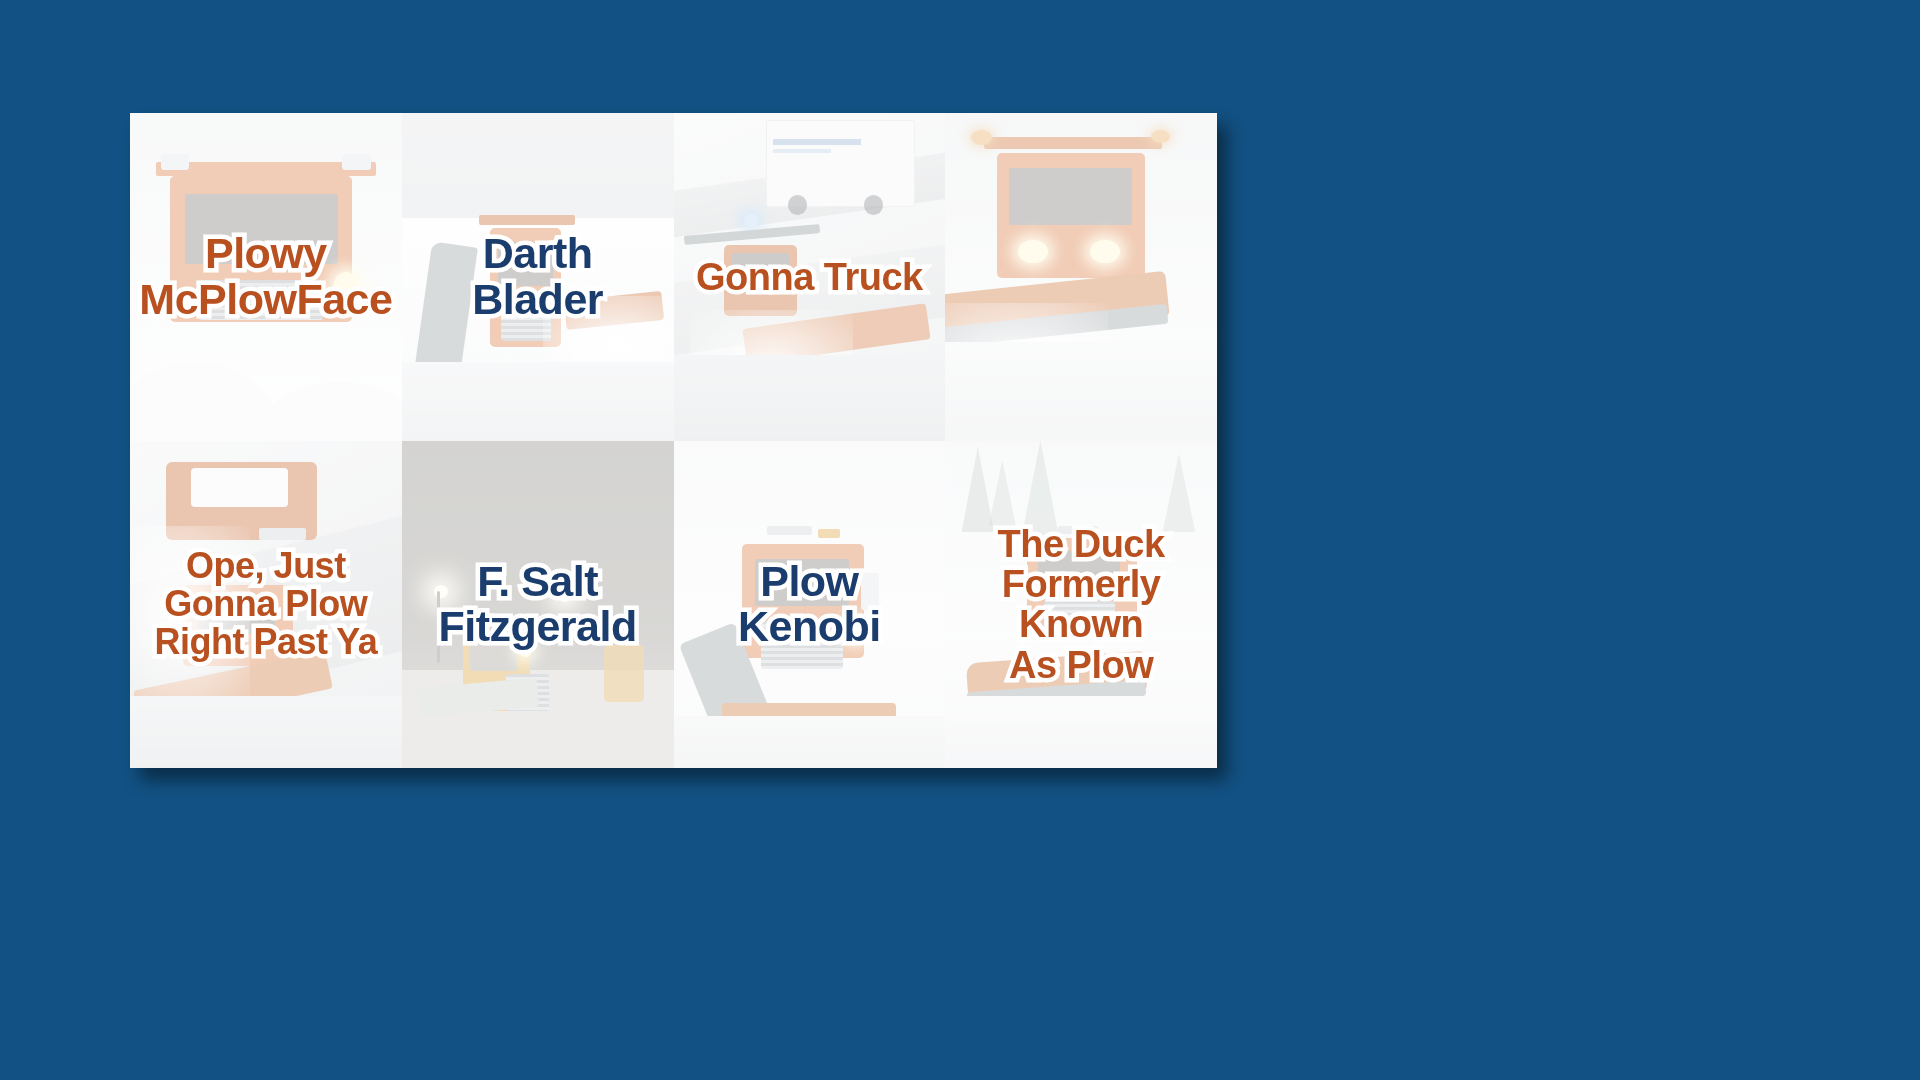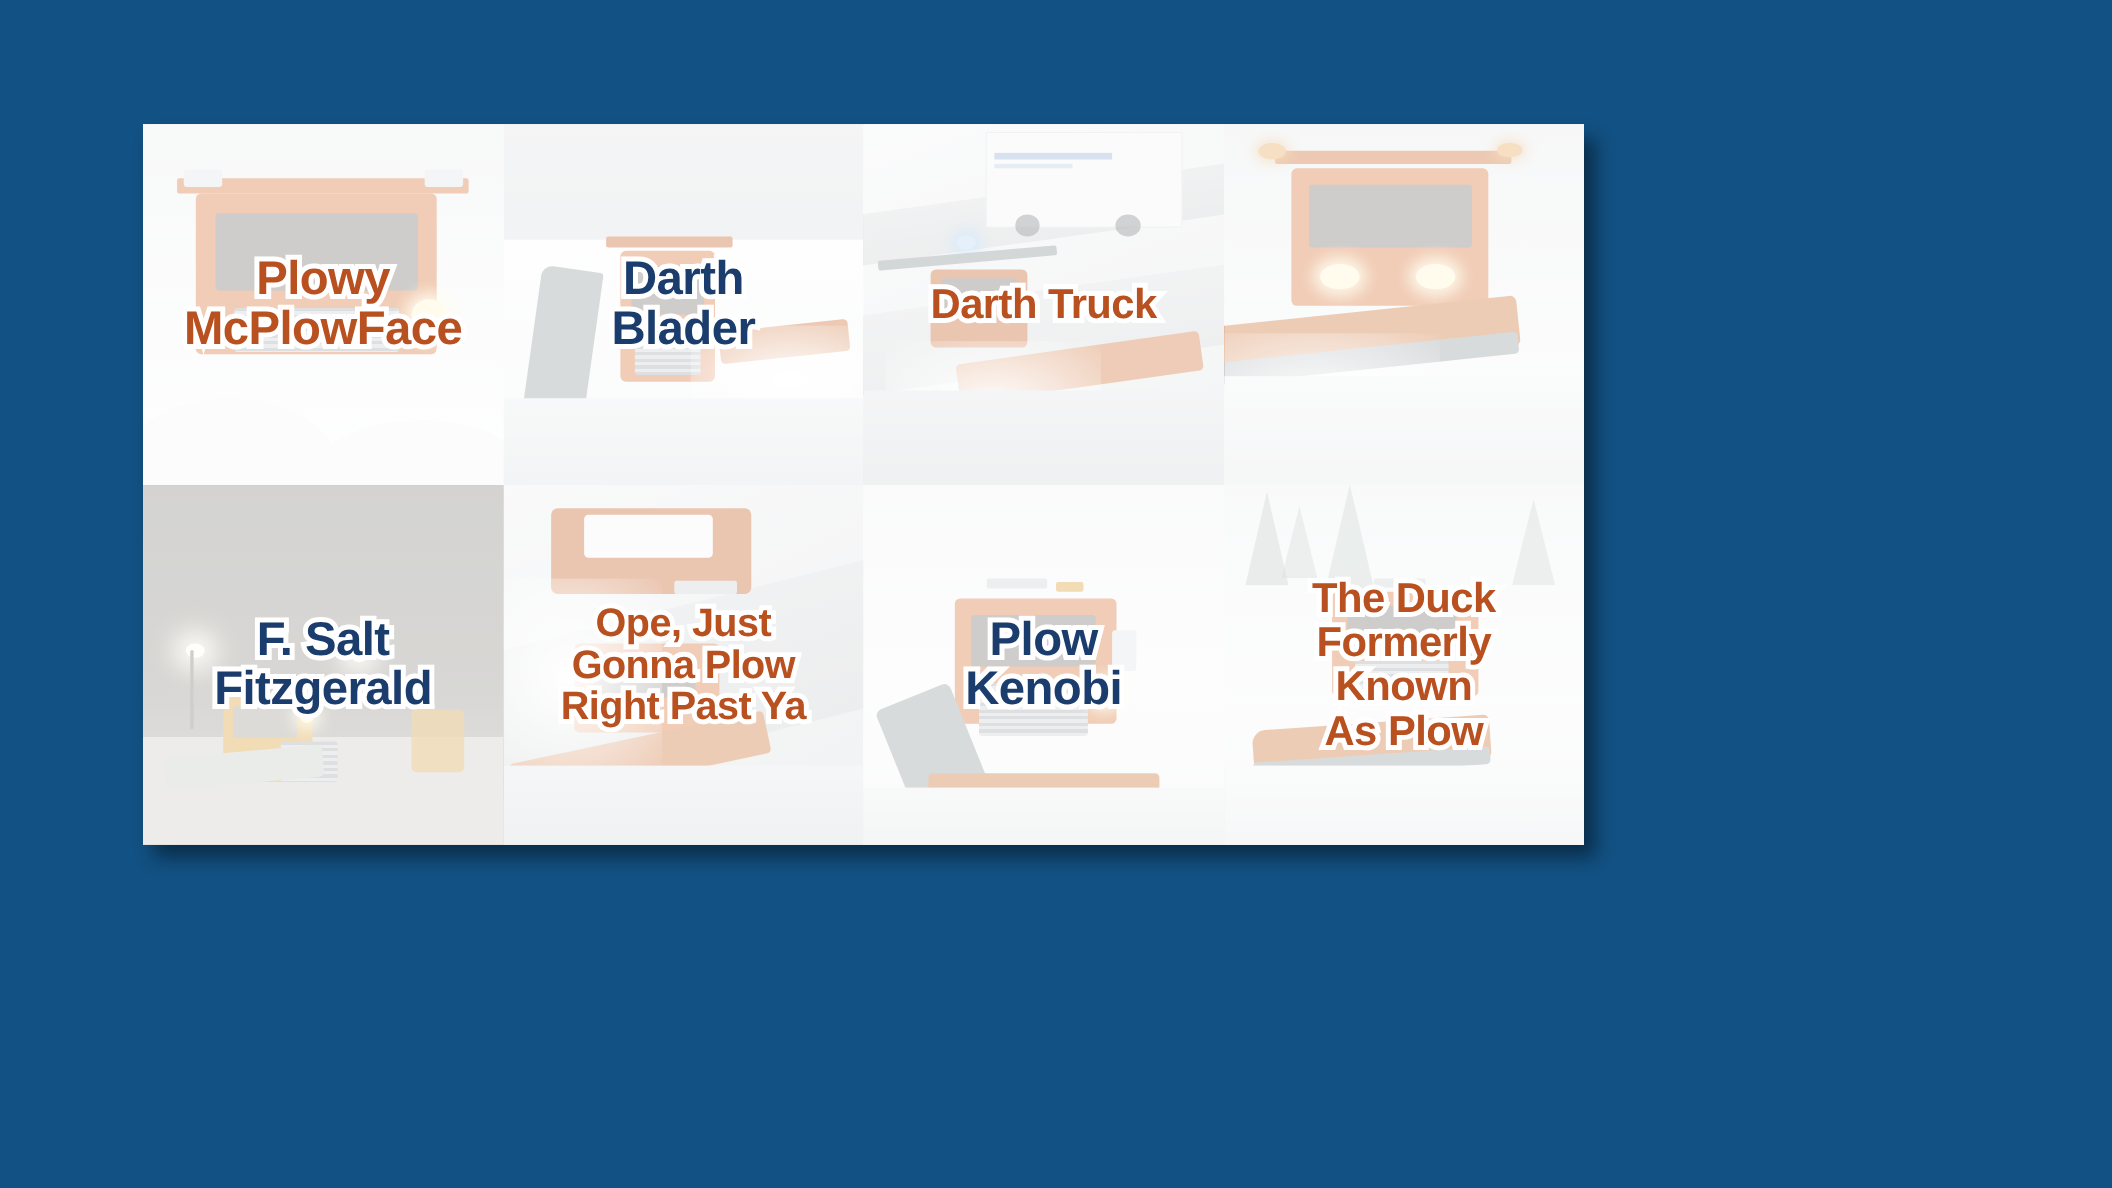--- a/index.html
+++ b/index.html
@@ -7,21 +7,21 @@
     width:1920px;height:1080px;
     background:#125183;
     font-family:"Liberation Sans", sans-serif;
     overflow:hidden;
   }
   .stage{position:relative;width:1920px;height:1080px;}
 
   .grid{
     position:absolute;
     left:130px;top:113px;
-    width:1310px;height:655px;
+    width:1087px;height:655px;
     display:grid;
     grid-template-columns:repeat(4,1fr);
     grid-template-rows:repeat(2,1fr);
     box-shadow:10px 12px 16px rgba(0,0,0,0.45);
     background:#ffffff;
   }
 
   .tile{
     position:relative;
     overflow:hidden;
@@ -173,21 +173,21 @@
             <div class="bar" style="left:0%;top:14%;width:96%;height:7%;background:#8f9599;transform:rotate(-5deg);"></div>
             <div class="cab dark" style="left:28%;top:26%;width:52%;height:54%;"></div>
             <div class="win" style="left:34%;top:32%;width:40%;height:22%;"></div>
           </div>
           <div class="blade" style="left:26%;top:62%;width:68%;height:11%;transform:rotate(-8deg);background:#d27a42;"></div>
           <div class="spray" style="left:6%;top:60%;width:60%;height:36%;"></div>
           <div style="position:absolute;left:0;right:0;bottom:0;height:26%;background:linear-gradient(180deg,#e3e5e7,#d6d9db);"></div>
         </div>
       </div>
       <div class="caption orange c-small">
-        <span class="ln">Darth Truck</span>
+        <span class="ln">Gonna Truck</span>
       </div>
     </div>
 
     <div class="tile">
       <div class="photo">
         <div class="scene">
           <div style="position:absolute;inset:0;background:linear-gradient(180deg,#e9ebec,#f4f5f6 60%,#fbfbfc);"></div>
           <div class="truck" style="left:8%;top:4%;width:78%;height:58%;">
             <div class="bar" style="left:8%;top:6%;width:84%;height:6%;background:#cf7237;"></div>
             <div class="lamp" style="left:2%;top:2%;width:10%;height:8%;background:#e6ab61;box-shadow:0 0 10px 4px rgba(230,170,95,.6);"></div>
@@ -195,20 +195,46 @@
             <div class="cab" style="left:14%;top:14%;width:70%;height:66%;"></div>
             <div class="win" style="left:20%;top:22%;width:58%;height:30%;"></div>
             <div class="lamp" style="left:24%;top:60%;width:14%;height:12%;"></div>
             <div class="lamp" style="left:58%;top:60%;width:14%;height:12%;"></div>
           </div>
           <div class="blade" style="left:-4%;top:52%;width:86%;height:14%;transform:rotate(-6deg);background:#d07a41;border-radius:16px 6px 6px 16px;"></div>
           <div class="blade steel" style="left:-4%;top:62%;width:86%;height:6%;transform:rotate(-6deg);"></div>
           <div class="spray" style="left:-10%;top:58%;width:70%;height:40%;"></div>
           <div style="position:absolute;left:0;right:0;bottom:0;height:30%;background:linear-gradient(180deg,#f3f4f5,#e7e9ea);"></div>
         </div>
+      </div>
+    </div>
+
+    <div class="tile">
+      <div class="photo">
+        <div class="scene">
+          <div style="position:absolute;inset:0;background:linear-gradient(155deg,#f0f1f2,#e4e6e8 50%,#dadcde);"></div>
+          <div class="road" style="top:34%;height:40%;opacity:.45;transform:rotate(-14deg);"></div>
+          <div class="truck" style="left:8%;top:2%;width:66%;height:46%;">
+            <div class="cab dark" style="left:8%;top:10%;width:84%;height:52%;border-radius:6px;"></div>
+            <div style="position:absolute;left:22%;top:14%;width:54%;height:26%;background:#f6f7f8;border-radius:4px;"></div>
+            <div class="bar" style="left:60%;top:54%;width:26%;height:8%;background:#cfd3d5;"></div>
+          </div>
+          <div class="truck" style="left:14%;top:40%;width:56%;height:40%;">
+            <div class="cab" style="left:10%;top:10%;width:72%;height:62%;"></div>
+            <div class="win" style="left:20%;top:22%;width:50%;height:26%;"></div>
+          </div>
+          <div class="blade" style="left:2%;top:70%;width:72%;height:12%;background:#d07a41;transform:rotate(-12deg);"></div>
+          <div class="spray" style="left:-8%;top:26%;width:52%;height:54%;"></div>
+          <div style="position:absolute;left:0;right:0;bottom:0;height:22%;background:linear-gradient(180deg,#e6e8ea,#d8dbdd);"></div>
+        </div>
+      </div>
+      <div class="caption orange c-xsmall">
+        <span class="ln">Ope, Just</span>
+        <span class="ln">Gonna Plow</span>
+        <span class="ln">Right Past Ya</span>
       </div>
     </div>
 
     <div class="tile">
       <div class="photo">
         <div class="scene">
           <div class="night"></div>
           <div class="night-road"></div>
           <div class="lamp" style="left:12%;top:44%;width:5%;height:4%;background:#fffdf0;box-shadow:0 0 22px 12px rgba(255,253,240,.9);"></div>
           <div class="bar" style="left:13%;top:46%;width:1.2%;height:22%;background:#7f7e79;"></div>
@@ -228,46 +254,20 @@
       </div>
       <div class="caption navy">
         <span class="ln">F. Salt</span>
         <span class="ln">Fitzgerald</span>
       </div>
     </div>
 
     <div class="tile">
       <div class="photo">
         <div class="scene">
-          <div style="position:absolute;inset:0;background:linear-gradient(155deg,#f0f1f2,#e4e6e8 50%,#dadcde);"></div>
-          <div class="road" style="top:34%;height:40%;opacity:.45;transform:rotate(-14deg);"></div>
-          <div class="truck" style="left:8%;top:2%;width:66%;height:46%;">
-            <div class="cab dark" style="left:8%;top:10%;width:84%;height:52%;border-radius:6px;"></div>
-            <div style="position:absolute;left:22%;top:14%;width:54%;height:26%;background:#f6f7f8;border-radius:4px;"></div>
-            <div class="bar" style="left:60%;top:54%;width:26%;height:8%;background:#cfd3d5;"></div>
-          </div>
-          <div class="truck" style="left:14%;top:40%;width:56%;height:40%;">
-            <div class="cab" style="left:10%;top:10%;width:72%;height:62%;"></div>
-            <div class="win" style="left:20%;top:22%;width:50%;height:26%;"></div>
-          </div>
-          <div class="blade" style="left:2%;top:70%;width:72%;height:12%;background:#d07a41;transform:rotate(-12deg);"></div>
-          <div class="spray" style="left:-8%;top:26%;width:52%;height:54%;"></div>
-          <div style="position:absolute;left:0;right:0;bottom:0;height:22%;background:linear-gradient(180deg,#e6e8ea,#d8dbdd);"></div>
-        </div>
-      </div>
-      <div class="caption orange c-xsmall">
-        <span class="ln">Ope, Just</span>
-        <span class="ln">Gonna Plow</span>
-        <span class="ln">Right Past Ya</span>
-      </div>
-    </div>
-
-    <div class="tile">
-      <div class="photo">
-        <div class="scene">
           <div style="position:absolute;inset:0;background:linear-gradient(180deg,#f1f2f3,#fafafb 55%,#f2f3f4);"></div>
           <div class="truck" style="left:22%;top:26%;width:56%;height:56%;">
             <div class="bar" style="left:22%;top:0%;width:30%;height:5%;background:#cfd3d5;"></div>
             <div class="bar" style="left:56%;top:2%;width:14%;height:5%;background:#d9a23f;"></div>
             <div class="cab" style="left:6%;top:10%;width:80%;height:62%;"></div>
             <div class="win" style="left:14%;top:18%;width:62%;height:26%;"></div>
             <div class="grille" style="left:18%;top:52%;width:54%;height:26%;"></div>
             <div class="bar" style="left:84%;top:26%;width:12%;height:20%;background:#e2e5e7;border-radius:3px;"></div>
             <div class="lamp" style="left:74%;top:52%;width:12%;height:11%;"></div>
           </div>

